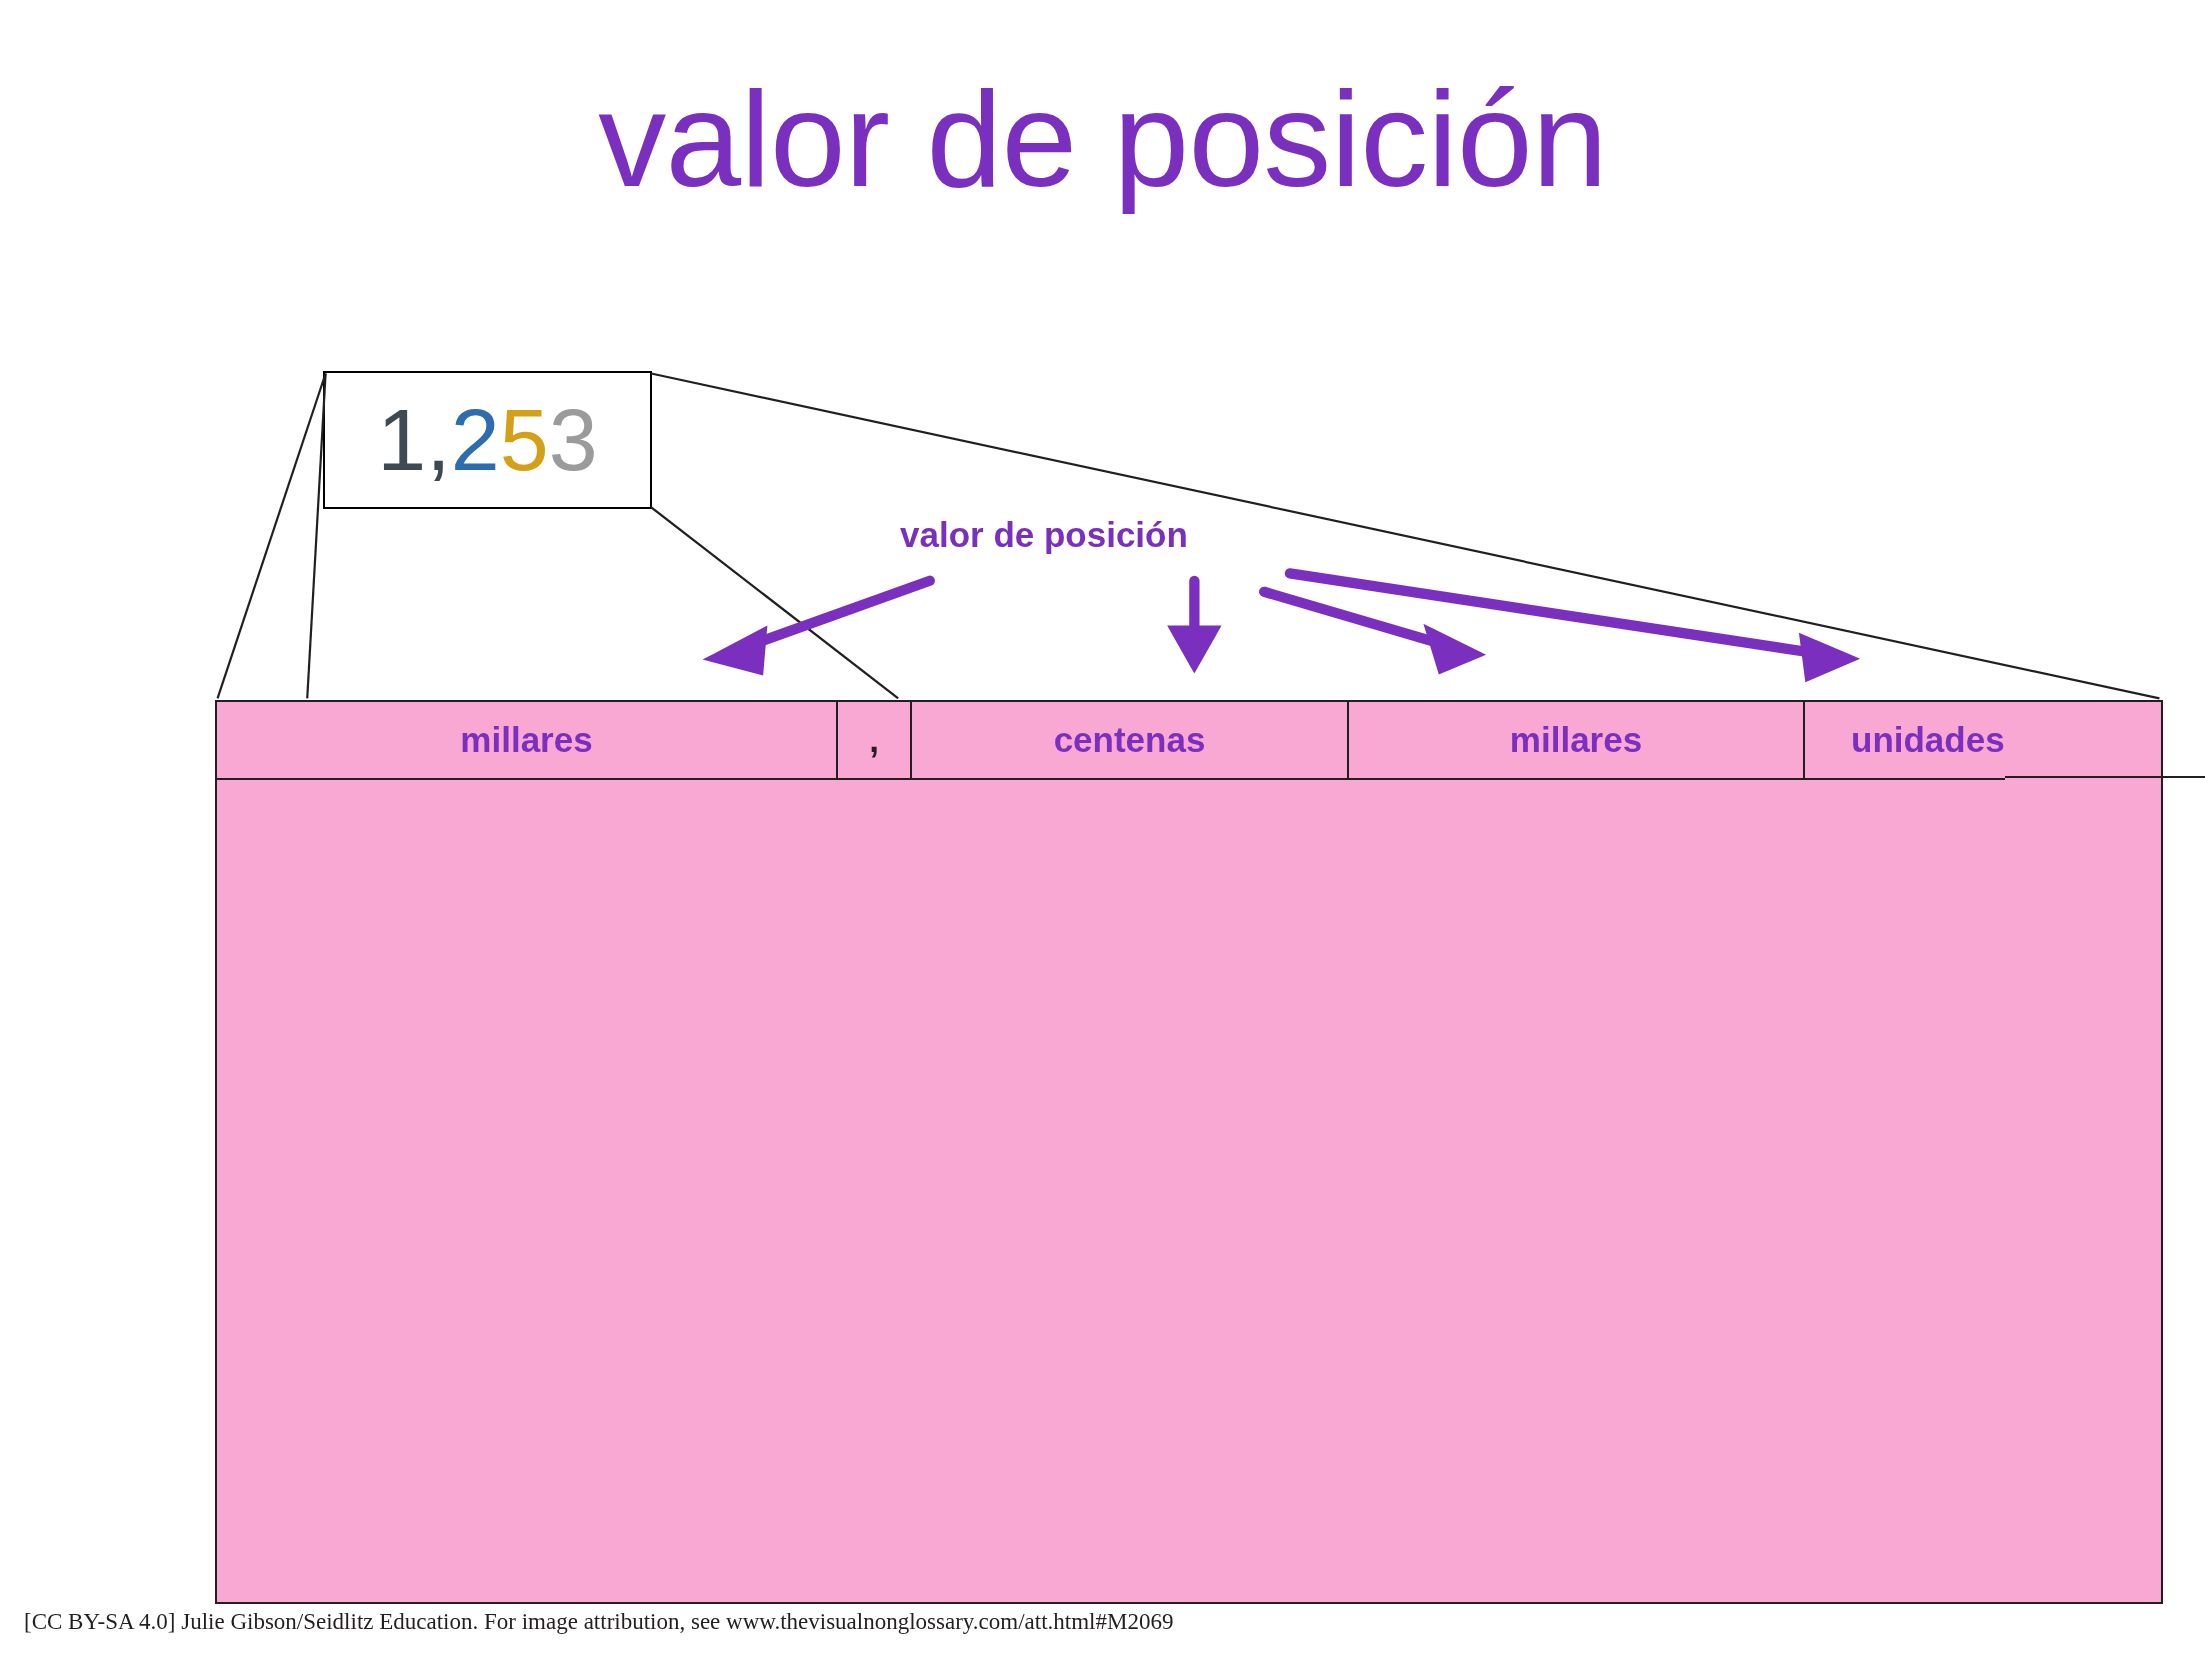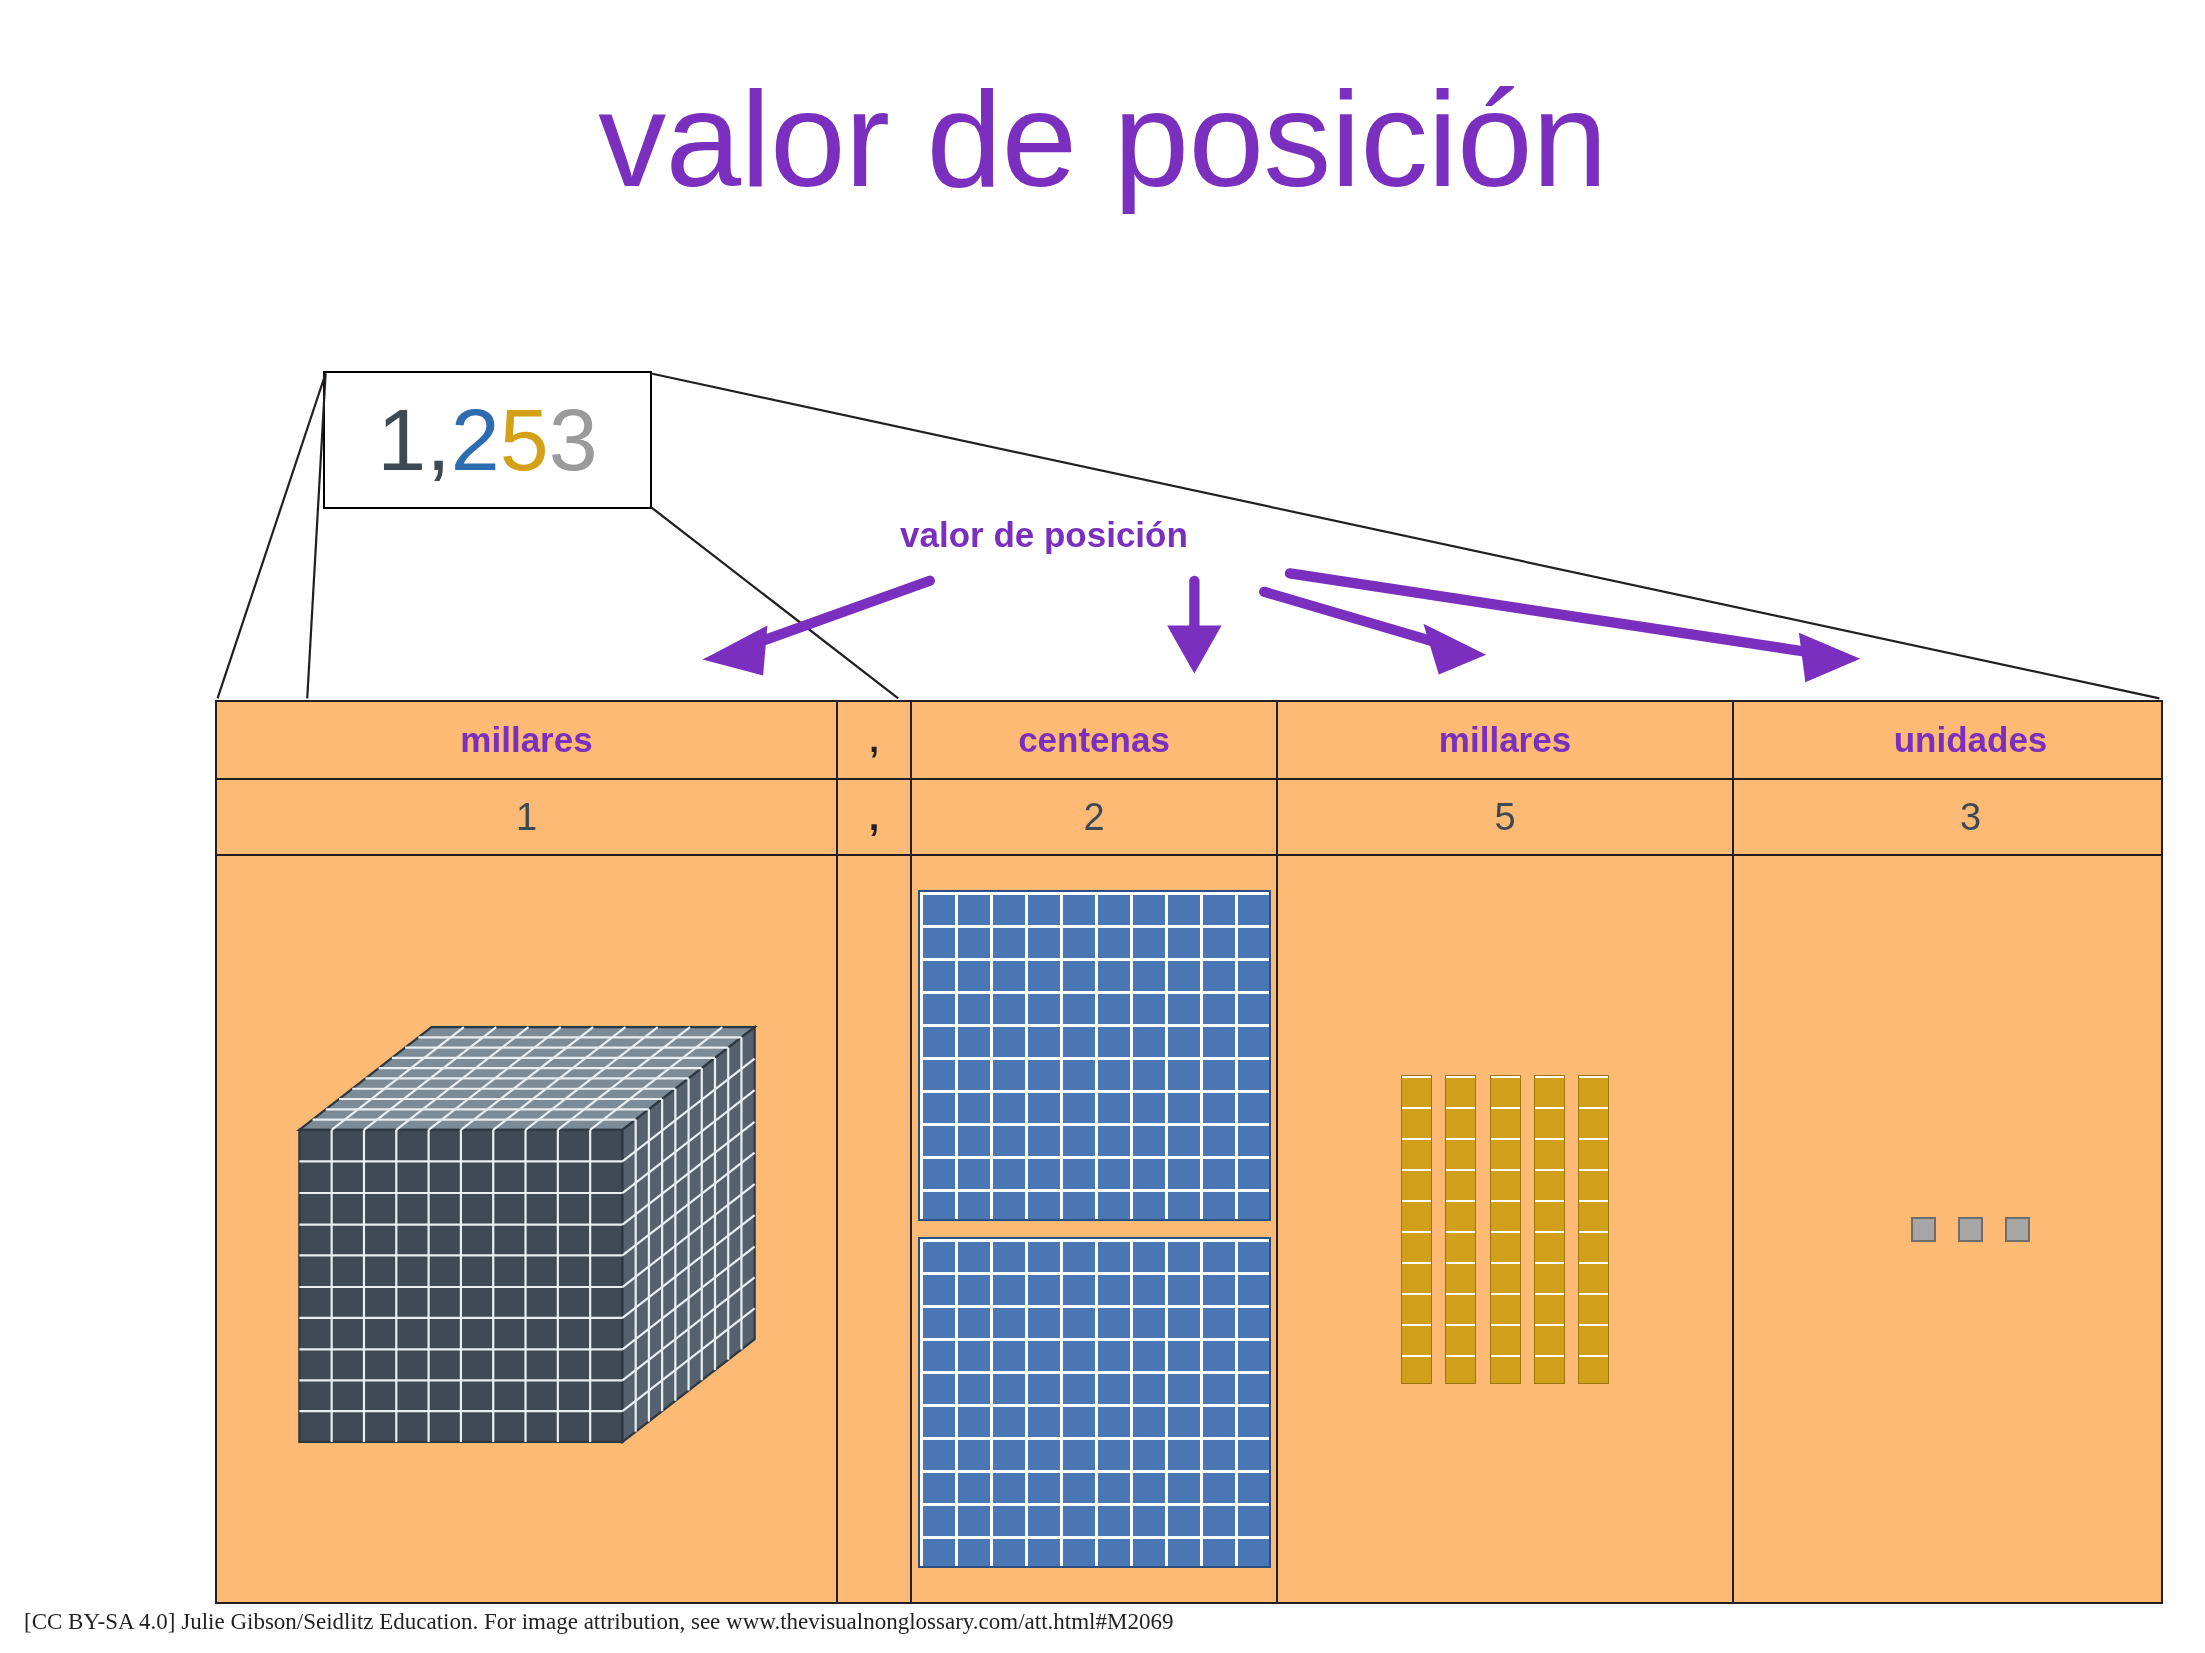--- a/index.html
+++ b/index.html
@@ -75,41 +75,41 @@
 
   
   #table {
     position: absolute;
     left: 215px;
     top: 700px;
     width: 1948px;
     height: 904px;
     border: 2.2px solid #231f20;
     box-sizing: border-box;
-    background: #fdba74;
-    display: flex;
-    flex-direction: column;
+    background: #f9a8d4;
+    display: flex;
+    flex-direction: row;
   }
   .t-row { display: flex; }
   .t-row.header { height: 76px; border-bottom: 2.2px solid #231f20; }
   .t-row.digits { height: 74px; border-bottom: 2.2px solid #231f20; }
   .t-row.blocks { flex: 1; }
 
   .col {
     box-sizing: border-box;
     display: flex;
     align-items: center;
     justify-content: center;
     position: relative;
   }
   .col.sep { border-right: 2.2px solid #231f20; }
 
   .w-thousands { width: 621px; }
   .w-comma     { width: 74px; }
-  .w-hundreds  { width: 366px; }
+  .w-hundreds  { width: 437px; }
   .w-tens      { width: 456px; }
   .w-units     { flex: 1; margin-left: 46px; }
 
   .head-text {
     font-size: 35px;
     font-weight: bold;
     color: #7a2fbe;
   }
   .comma-text {
     font-size: 35px;

